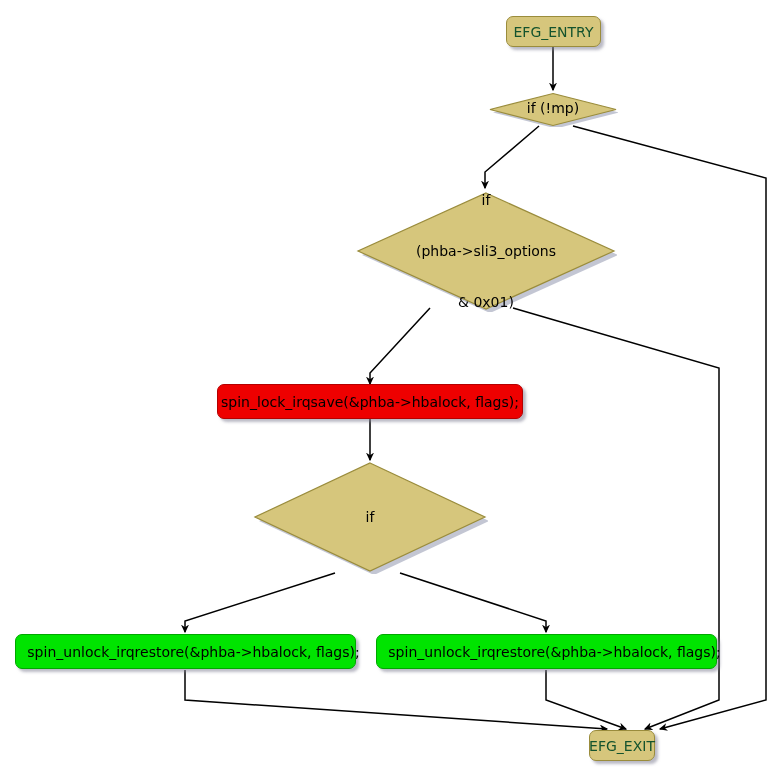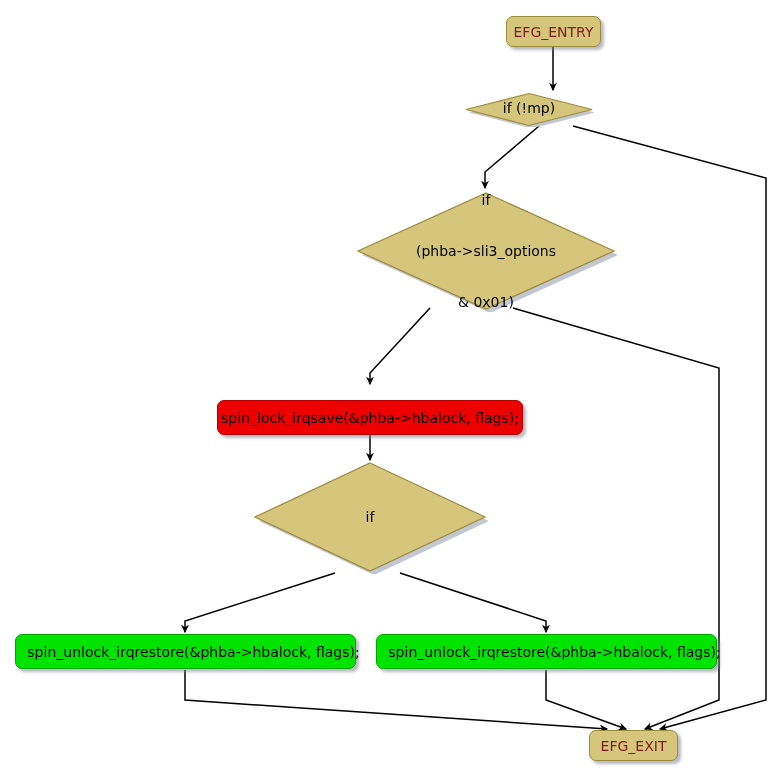--- a/index.html
+++ b/index.html
@@ -29,21 +29,21 @@
     box-sizing: border-box;
   }
   
   .rrect {
     display: flex;
     align-items: center;
     justify-content: center;
     border-radius: 7px;
     border: 1.4px solid #9a8c3c;
     background: #d6c67c;
-    color: #7f1d1d;
+    color: #14532d;
     font-size: 14px;
     white-space: nowrap;
     box-shadow: 3px 3px 3px rgba(130,130,150,0.55);
   }
   .rrect.stmt-red {
     background: #ee0000;
     border-color: #b50000;
     color: #000000;
   }
   .rrect.stmt-green {
@@ -108,41 +108,41 @@
       <path d="M185,670 L185,700 L607,729" marker-end="url(#ah)"></path>
 
       <path d="M546,670 L546,700 L626,729" marker-end="url(#ah)"></path>
     </g>
   </svg>
 
   <div class="node rrect" style="left:506px; top:16px; width:95px; height:31px;">
     <span>EFG_ENTRY</span>
   </div>
 
-  <div class="node diamond" style="left:464px; top:90px; width:130px; height:37px;">
+  <div class="node diamond" style="left:488px; top:90px; width:130px; height:37px;">
     <svg class="dshape" viewBox="0 0 130 37" preserveAspectRatio="none">
       <polygon points="65,3.5 128,19.5 65,35.5 2,19.5" fill="#b9bccb" opacity="0.85" transform="translate(3,3)"></polygon>
       <polygon points="65,3.5 128,19.5 65,35.5 2,19.5" fill="#d6c67c" stroke="#9a8c3c" stroke-width="1.2"></polygon>
     </svg>
     <span class="dlabel">if (!mp)</span>
   </div>
 
   <div class="node diamond" style="left:355px; top:190px; width:262px; height:122px;">
     <svg class="dshape" viewBox="0 0 262 122" preserveAspectRatio="none">
       <polygon points="131,3 259,61 131,119 3,61" fill="#b9bccb" opacity="0.85" transform="translate(4,4)"></polygon>
       <polygon points="131,3 259,61 131,119 3,61" fill="#d6c67c" stroke="#9a8c3c" stroke-width="1.2"></polygon>
     </svg>
     <div class="dlabel">
       <div>if</div>
       <div>(phba-&gt;sli3_options</div>
       <div>&amp; 0x01)</div>
     </div>
   </div>
 
-  <div class="node rrect stmt-red" style="left:217px; top:384px; width:306px; height:35px;margin-top:16px;">
+  <div class="node rrect stmt-red" style="left:217px; top:384px; width:306px; height:35px;">
     <span>spin_lock_irqsave(&amp;phba-&gt;hbalock, flags);</span>
   </div>
 
   <div class="node diamond" style="left:252px; top:460px; width:236px; height:114px;">
     <svg class="dshape" viewBox="0 0 236 114" preserveAspectRatio="none">
       <polygon points="118,3 233,57 118,111 3,57" fill="#b9bccb" opacity="0.85" transform="translate(4,4)"></polygon>
       <polygon points="118,3 233,57 118,111 3,57" fill="#d6c67c" stroke="#9a8c3c" stroke-width="1.2"></polygon>
     </svg>
     <div class="dlabel">
       <div>if</div>
@@ -150,17 +150,17 @@
   </div>
 
   <div class="node rrect stmt-green" style="left:15px; top:634px; width:341px; height:35px;">
     <span>spin_unlock_irqrestore(&amp;phba-&gt;hbalock, flags);</span>
   </div>
 
   <div class="node rrect stmt-green" style="left:376px; top:634px; width:341px; height:35px;">
     <span>spin_unlock_irqrestore(&amp;phba-&gt;hbalock, flags);</span>
   </div>
 
-  <div class="node rrect" style="left:589px; top:730px; width:89px; height:31px;">
+  <div class="node rrect" style="left:589px; top:730px; width:66px; height:31px;">
     <span>EFG_EXIT</span>
   </div>
 
 </div>
 
 </body></html>

